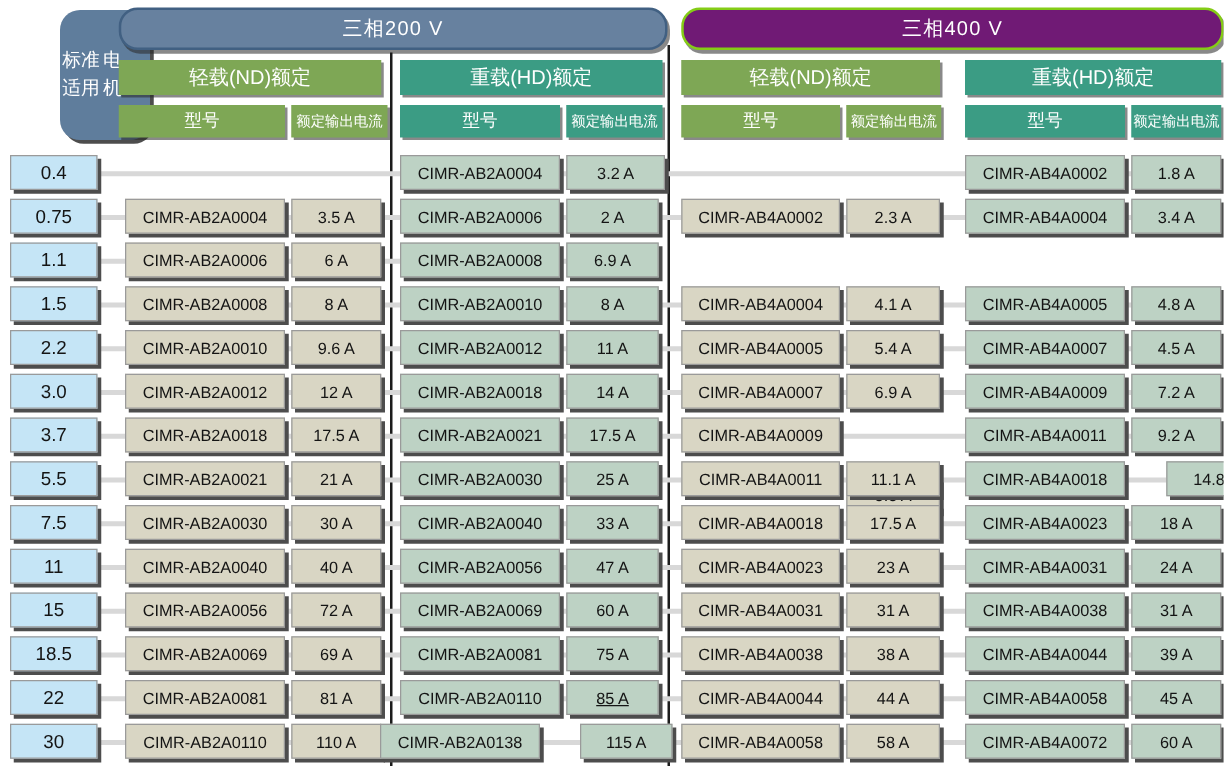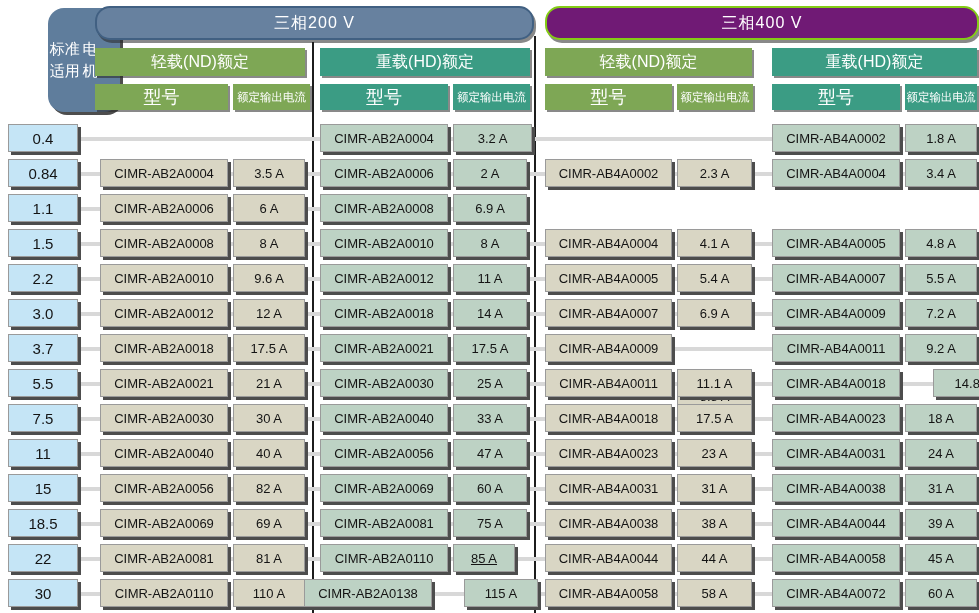--- a/index.html
+++ b/index.html
@@ -19,21 +19,21 @@
   
   .duty-header{
     position:absolute;top:48px;height:28px;display:flex;align-items:center;justify-content:center;
     color:#fff;font-size:16px;box-shadow:2px 2px 0 rgba(40,40,40,.55);
   }
   .duty-nd{background:#7ea755;}
   .duty-hd{background:#3b9c84;}
   
   .sub-header{
     position:absolute;top:84px;height:26px;display:flex;align-items:center;justify-content:center;
-    color:#fff;font-size:18px;box-shadow:2px 2px 0 rgba(40,40,40,.55);white-space:nowrap;
+    color:#fff;font-size:14px;box-shadow:2px 2px 0 rgba(40,40,40,.55);white-space:nowrap;
   }
   .sub-header.current{font-size:11.5px;}
   .sub-nd{background:#7ea755;}
   .sub-hd{background:#3b9c84;}
   
   .kw-header{
     position:absolute;left:8px;top:8px;width:72px;height:104px;border-radius:16px;
     background:#5f7d9c;color:#fff;display:flex;flex-direction:row;
     align-items:center;justify-content:center;font-size:15px;line-height:1.5;text-align:center;
     box-shadow:3px 3px 0 #4d4d4d;
@@ -90,21 +90,21 @@
       <div class="row" style="top: 122px;">
         <div class="row-line" style="left: 40px; width: 900px;"></div>
         <div class="cell kw-cell" style="left: 8px; width: 70px;">0.4</div>
         <div class="cell hd-cell" style="left: 320px; width: 128px;">CIMR-AB2A0004</div>
         <div class="cell hd-cell" style="left: 453px; width: 79px;">3.2 A</div>
         <div class="cell hd-cell" style="left: 772px; width: 128px;">CIMR-AB4A0002</div>
         <div class="cell hd-cell" style="left: 905px; width: 72px;">1.8 A</div>
       </div>
       <div class="row" style="top: 157px;">
         <div class="row-line" style="left: 40px; width: 900px;"></div>
-        <div class="cell kw-cell" style="left: 8px; width: 70px;">0.84</div>
+        <div class="cell kw-cell" style="left: 8px; width: 70px;">0.75</div>
         <div class="cell nd-cell" style="left: 100px; width: 128px;">CIMR-AB2A0004</div>
         <div class="cell nd-cell" style="left: 233px; width: 72px;">3.5 A</div>
         <div class="cell hd-cell" style="left: 320px; width: 128px;">CIMR-AB2A0006</div>
         <div class="cell hd-cell" style="left: 453px; width: 74px;">2 A</div>
         <div class="cell nd-cell" style="left: 545px; width: 127px;">CIMR-AB4A0002</div>
         <div class="cell nd-cell" style="left: 677px; width: 75px;">2.3 A</div>
         <div class="cell hd-cell" style="left: 772px; width: 128px;">CIMR-AB4A0004</div>
         <div class="cell hd-cell" style="left: 905px; width: 72px;">3.4 A</div>
       </div>
       <div class="row" style="top: 192px;">
@@ -130,21 +130,21 @@
       <div class="row" style="top: 262px;">
         <div class="row-line" style="left: 40px; width: 900px;"></div>
         <div class="cell kw-cell" style="left: 8px; width: 70px;">2.2</div>
         <div class="cell nd-cell" style="left: 100px; width: 128px;">CIMR-AB2A0010</div>
         <div class="cell nd-cell" style="left: 233px; width: 72px;">9.6 A</div>
         <div class="cell hd-cell" style="left: 320px; width: 128px;">CIMR-AB2A0012</div>
         <div class="cell hd-cell" style="left: 453px; width: 74px;">11 A</div>
         <div class="cell nd-cell" style="left: 545px; width: 127px;">CIMR-AB4A0005</div>
         <div class="cell nd-cell" style="left: 677px; width: 75px;">5.4 A</div>
         <div class="cell hd-cell" style="left: 772px; width: 128px;">CIMR-AB4A0007</div>
-        <div class="cell hd-cell" style="left: 905px; width: 72px;">5.5 A</div>
+        <div class="cell hd-cell" style="left: 905px; width: 72px;">4.5 A</div>
       </div>
       <div class="row" style="top: 297px;">
         <div class="row-line" style="left: 40px; width: 900px;"></div>
         <div class="cell kw-cell" style="left: 8px; width: 70px;">3.0</div>
         <div class="cell nd-cell" style="left: 100px; width: 128px;">CIMR-AB2A0012</div>
         <div class="cell nd-cell" style="left: 233px; width: 72px;">12 A</div>
         <div class="cell hd-cell" style="left: 320px; width: 128px;">CIMR-AB2A0018</div>
         <div class="cell hd-cell" style="left: 453px; width: 74px;">14 A</div>
         <div class="cell nd-cell" style="left: 545px; width: 127px;">CIMR-AB4A0007</div>
         <div class="cell nd-cell" style="left: 677px; width: 75px;">6.9 A</div>
@@ -196,21 +196,21 @@
         <div class="cell hd-cell" style="left: 453px; width: 74px;">47 A</div>
         <div class="cell nd-cell" style="left: 545px; width: 127px;">CIMR-AB4A0023</div>
         <div class="cell nd-cell" style="left: 677px; width: 75px; text-align: right;">23 A</div>
         <div class="cell hd-cell" style="left: 772px; width: 128px;">CIMR-AB4A0031</div>
         <div class="cell hd-cell" style="left: 905px; width: 72px;">24 A</div>
       </div>
       <div class="row" style="top: 472px;">
         <div class="row-line" style="left: 40px; width: 900px;"></div>
         <div class="cell kw-cell" style="left: 8px; width: 70px;">15</div>
         <div class="cell nd-cell" style="left: 100px; width: 128px;">CIMR-AB2A0056</div>
-        <div class="cell nd-cell" style="left: 233px; width: 72px;">82 A</div>
+        <div class="cell nd-cell" style="left: 233px; width: 72px;">72 A</div>
         <div class="cell hd-cell" style="left: 320px; width: 128px;">CIMR-AB2A0069</div>
         <div class="cell hd-cell" style="left: 453px; width: 74px;">60 A</div>
         <div class="cell nd-cell" style="left: 545px; width: 127px;">CIMR-AB4A0031</div>
         <div class="cell nd-cell" style="left: 677px; width: 75px;">31 A</div>
         <div class="cell hd-cell" style="left: 772px; width: 128px;">CIMR-AB4A0038</div>
         <div class="cell hd-cell" style="left: 905px; width: 72px;">31 A</div>
       </div>
       <div class="row" style="top: 507px;">
         <div class="row-line" style="left: 40px; width: 900px;"></div>
         <div class="cell kw-cell" style="left: 8px; width: 70px;">18.5</div>
@@ -222,21 +222,21 @@
         <div class="cell nd-cell" style="left: 677px; width: 75px;">38 A</div>
         <div class="cell hd-cell" style="left: 772px; width: 128px;">CIMR-AB4A0044</div>
         <div class="cell hd-cell" style="left: 905px; width: 72px;">39 A</div>
       </div>
       <div class="row" style="top: 542px;">
         <div class="row-line" style="left: 40px; width: 900px;"></div>
         <div class="cell kw-cell" style="left: 8px; width: 70px;">22</div>
         <div class="cell nd-cell" style="left: 100px; width: 128px;">CIMR-AB2A0081</div>
         <div class="cell nd-cell" style="left: 233px; width: 72px;">81 A</div>
         <div class="cell hd-cell" style="left: 320px; width: 128px;">CIMR-AB2A0110</div>
-        <div class="cell hd-cell" style="left: 453px; width: 62px; text-decoration: underline;">85 A</div>
+        <div class="cell hd-cell" style="left: 453px; width: 74px; text-decoration: underline;">85 A</div>
         <div class="cell nd-cell" style="left: 545px; width: 127px;">CIMR-AB4A0044</div>
         <div class="cell nd-cell" style="left: 677px; width: 75px;">44 A</div>
         <div class="cell hd-cell" style="left: 772px; width: 128px;">CIMR-AB4A0058</div>
         <div class="cell hd-cell" style="left: 905px; width: 72px;">45 A</div>
       </div>
       <div class="row" style="top: 577px;">
         <div class="row-line" style="left: 40px; width: 900px;"></div>
         <div class="cell kw-cell" style="left: 8px; width: 70px;">30</div>
         <div class="cell nd-cell" style="left: 100px; width: 128px;">CIMR-AB2A0110</div>
         <div class="cell nd-cell" style="left: 233px; width: 72px;">110 A</div>

